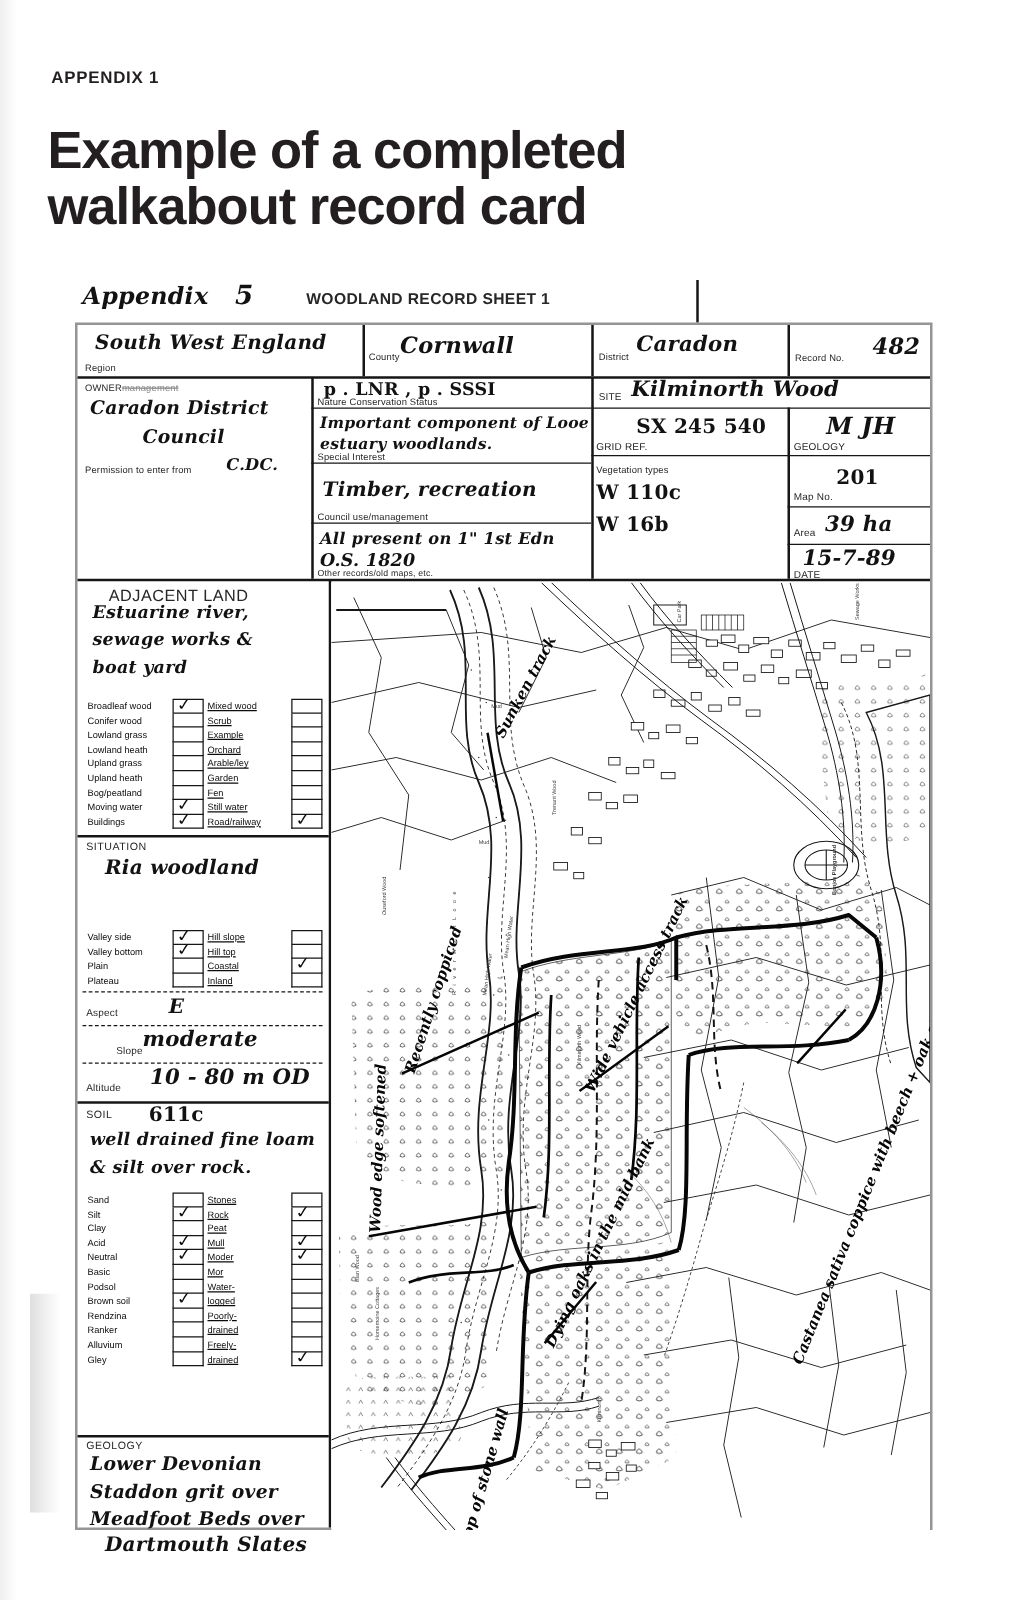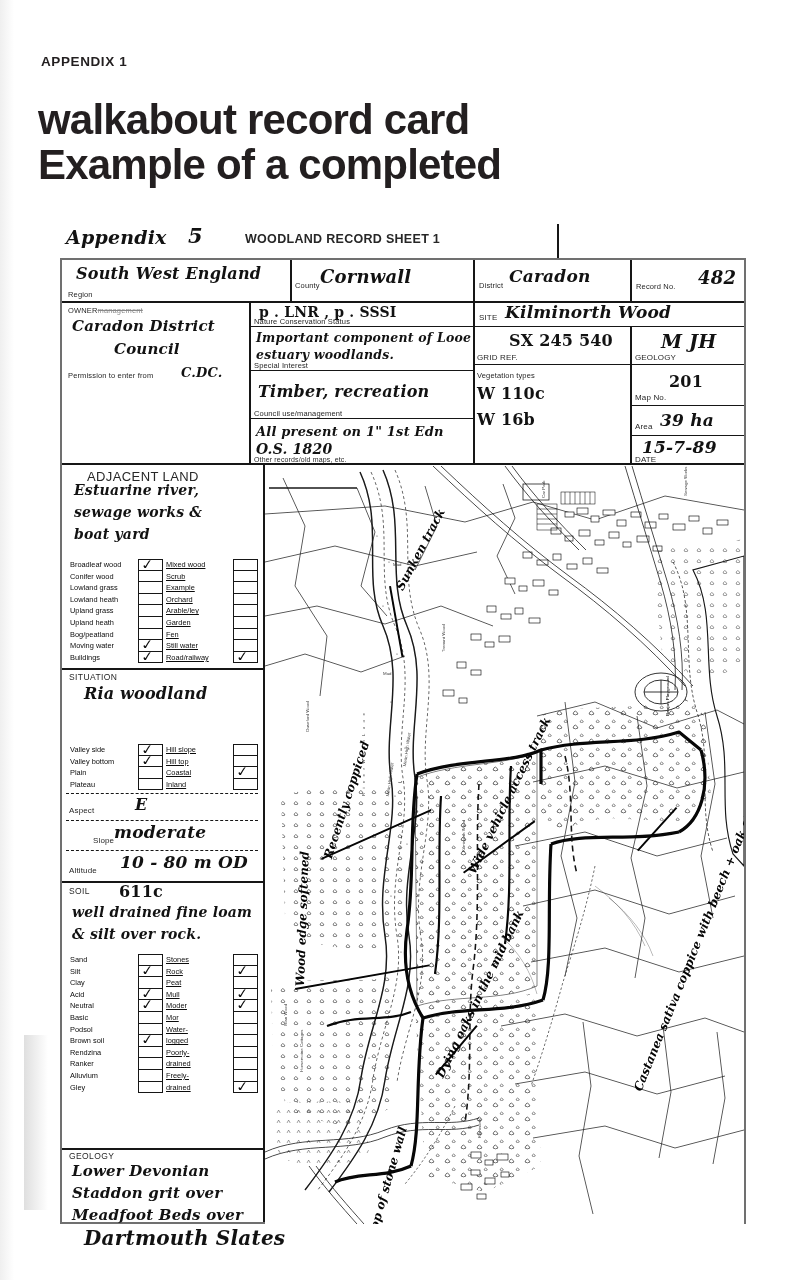--- a/index.html
+++ b/index.html
@@ -55,21 +55,21 @@
   }
 
   
   #card-top-row{ position:absolute; left:0; top:0; width:686px; height:34px; }
   #hdr-appendix{ position:absolute; left:6px; top:2px; font-size:19px; }
   #hdr-appendix-num{ position:absolute; left:128px; top:-1px; font-size:21px; }
   #sheet-title{ position:absolute; left:185px; top:8px; font-size:12.5px; font-weight:700; letter-spacing:.3px;}
   #top-tick{ position:absolute; left:497px; top:0px; width:2px; height:34px; background:#1b1b1b;}
 
   
-  #frame{ position:absolute; left:0; top:34px; width:686px; height:966px; border:2px solid #8b5cf6; }
+  #frame{ position:absolute; left:0; top:34px; width:686px; height:966px; border:2px solid #14b8a6; }
   #r1-sep1{ left:228px; top:0; width:1.5px; height:41px; background:#1b1b1b; position:absolute;}
   #r1-sep2{ left:411px; top:0; width:1.5px; height:41px; background:#1b1b1b; position:absolute;}
   #r1-sep3{ left:568px; top:0; width:1.5px; height:41px; background:#1b1b1b; position:absolute;}
   #r1-bottom{ left:0; top:41px; width:682px; height:1.6px; background:#1b1b1b; position:absolute;}
 
   .field-label{ font-size:7.5px; letter-spacing:.15px; }
   .field-label.sm{ font-size:7px; }
 
   
   #r2-bottom{ position:absolute; left:0; top:203px; width:682px; height:1.6px; background:#1b1b1b;}
@@ -122,22 +122,22 @@
   }
 </style>
 </head>
 <body>
 
 <div class="page-edge-shadow"></div>
 <div class="page-edge-shadow2"></div>
 
 <div id="appendix-label" class="prt">APPENDIX 1</div>
 <div id="page-title">
+  <div>Example of a completed</div>
   <div>walkabout record card</div>
-  <div>Example of a completed</div>
 </div>
 
 <div id="record-card">
 
   <div id="card-top-row">
     <div id="hdr-appendix" class="hand">Appendix</div>
     <div id="hdr-appendix-num" class="hand">5</div>
     <div id="sheet-title" class="prt">WOODLAND RECORD SHEET 1</div>
     <div id="top-tick"></div>
   </div>
@@ -436,21 +436,21 @@
           </span>
         </div>
       </div>
 
     <div class="panel-sep" style="top:888px;"></div>
 
     <div class="prt" style="position:absolute;left:7px;top:891px;font-size:8.5px;letter-spacing:.4px;">GEOLOGY</div>
     <div class="hand" style="position:absolute;left:10px;top:902px;font-size:15px;">Lower Devonian</div>
     <div class="hand" style="position:absolute;left:10px;top:924px;font-size:15px;">Staddon grit over</div>
     <div class="hand" style="position:absolute;left:10px;top:946px;font-size:15px;">Meadfoot Beds over</div>
-    <div class="hand" style="position:absolute;left:22px;top:966px;font-size:20px;">Dartmouth Slates</div>
+    <div class="hand" style="position:absolute;left:22px;top:966px;font-size:16px;">Dartmouth Slates</div>
 
     <div id="map-panel">
 
       <svg viewBox="0 0 479 758" width="479" height="758" style="position:absolute;left:0;top:0;">
         <defs>
           <pattern id="treepat" width="13" height="11" patternUnits="userSpaceOnUse">
             <path d="M3 8 q1.5 -5 4 0 q-2 1.5 -4 0Z" fill="none" stroke="#2a2a2a" stroke-width="0.7"></path>
           </pattern>
           <pattern id="treepat2" width="16" height="14" patternUnits="userSpaceOnUse">
             <path d="M4 10 q2 -6 5 0 q-2.5 1.8 -5 0Z" fill="none" stroke="#2a2a2a" stroke-width="0.75"></path>

